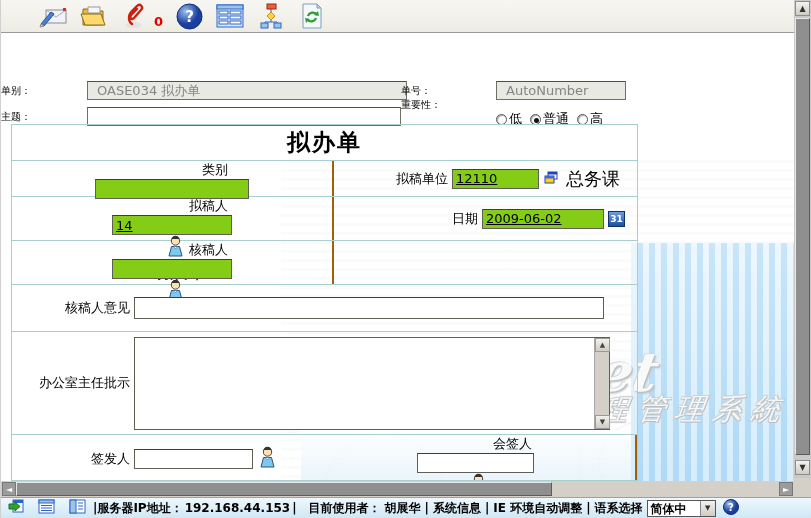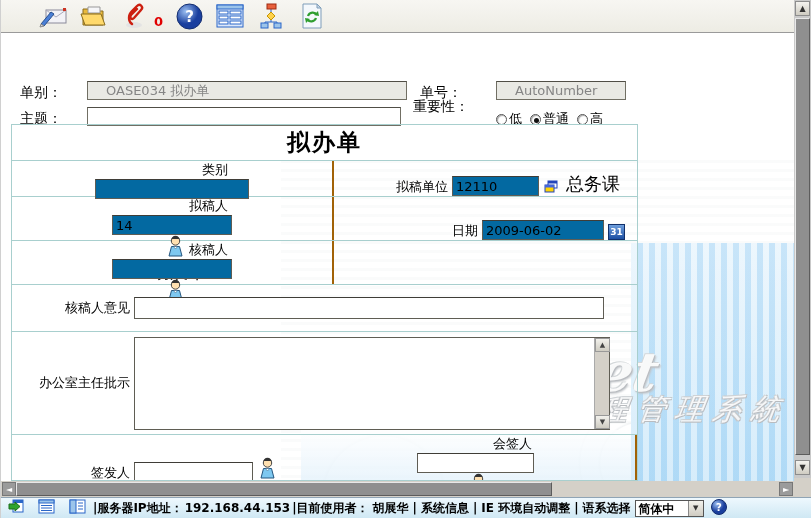--- a/index.html
+++ b/index.html
@@ -9,22 +9,22 @@
 
   
   #toolbar { position:absolute; top:0; left:0; width:794px; height:33px;
     background:linear-gradient(#f7f6f2,#edece4); border-bottom:1px solid #9a9a9a;
     display:flex; align-items:center; padding-left:36px; }
   .tbtn { width:32px; height:28px; display:flex; align-items:center; justify-content:center; margin-right:9px; cursor:pointer; }
   .attach-count { color:#e00000; font-weight:bold; font-size:13px; margin:10px 10px 0 -6px; }
 
   
   #headerform { position:absolute; top:34px; left:0; width:794px; height:90px; }
-  .hlabel { position:absolute; width:80px; text-align:center; font-size:14px; }
-  .hinput { position:absolute; height:19px; border:1px solid #716f64; border-top-color:#504e46; font-size:13px; padding:1px 18px; font-family:inherit; }
+  .hlabel { position:absolute; width:80px; text-align:left; font-size:10px; }
+  .hinput { position:absolute; height:19px; border:1px solid #716f64; border-top-color:#504e46; font-size:13px; padding:1px 9px; font-family:inherit; }
   .disabled-input { background:#e9e9e4; color:#858585; }
   .white-input { background:#fff; color:#000; }
   .radio-group { position:absolute; left:495px; top:76px; display:flex; align-items:center; gap:4px; font-size:13px; }
   .radio { display:inline-block; width:11px; height:11px; border:1px solid #555; border-radius:50%; background:#fff; position:relative; margin-right:2px; box-shadow:inset 1px 1px 1px #aaa; }
   .radio[data-checked="true"]::after { content:""; position:absolute; left:3px; top:3px; width:5px; height:5px; background:#111; border-radius:50%; }
   .radio-item { display:flex; align-items:center; margin-right:4px; }
 
   
   .bg-city { position:absolute; left:630px; top:243px; width:164px; height:254px;
     background:
@@ -43,24 +43,24 @@
   .wm-script { position:absolute; left:598px; top:340px; font-size:54px; font-style:italic; font-weight:bold;
     color:rgba(255,255,255,.9); font-family:"DejaVu Serif","Liberation Serif",serif;
     text-shadow:1px 1px 0 #b9bcc0,-1px -1px 0 #d4d8da,2px 2px 2px #c0c4c8; transform:skewX(-10deg); }
 
   
   #doc-table { position:absolute; left:10px; top:124px; width:627px; height:357px;
     border:1px solid #a8cfce; overflow:hidden; }
   .trow { display:flex; border-bottom:1px solid #a8cfce; align-items:stretch; }
   .tcell { display:flex; align-items:center; }
   .cell-left { width:322px; border-right:2px solid #a16207;flex-direction:column; }
-  .cell-right { flex:1;align-items:flex-end; }
+  .cell-right { flex:1; }
   .flabel { text-align:right; font-size:13px; padding-right:4px; flex:none; }
   .finput { height:20px; border:1px solid #5f5d54; border-top-color:#3f3d37; font-size:13px; padding:1px 3px; flex:none; font-family:inherit; }
-  .yellow { background:#0369a1; }
+  .yellow { background:#84cc16;text-decoration:underline; }
   .white { background:#fff; }
   #title-row { height:36px; display:flex; align-items:center; justify-content:center;
     border-bottom:1px solid #a8cfce; font-size:23px; font-weight:bold; letter-spacing:2px; }
   .person-icon { margin-left:6px; flex:none; cursor:pointer; }
   .name-text { margin-left:14px; font-size:18px; }
   .cal-icon { width:17px; height:16px; margin-left:4px; background:linear-gradient(#6f9fdd,#1c4fa3);
     border:1px solid #10306b; color:#fff; font-size:9px; font-weight:bold; display:flex; align-items:center; justify-content:center; cursor:pointer; }
   .org-icon { margin-left:5px; cursor:pointer; }
   .ta-wrap { position:relative; flex:none; width:476px; height:93px; border:1px solid #5f5d54; background:#fff; }
   .ta-wrap textarea { width:459px; height:91px; border:none; resize:none; font-family:inherit; font-size:13px; outline:none; }
@@ -341,21 +341,21 @@
         <rect x="1" y="1" width="6" height="13" fill="#9cc4ea" stroke="#2a66c8"></rect>
         <line x1="9" y1="4" x2="14" y2="4" stroke="#2a66c8"></line>
         <line x1="9" y1="7" x2="14" y2="7" stroke="#2a66c8"></line>
         <line x1="9" y1="10" x2="14" y2="10" stroke="#2a66c8"></line>
       </svg>
     </span>
     <span class="seg">|</span>
     <span class="seg">服务器IP地址：</span>
     <span class="seg" style="margin:0 2px">192.168.44.153</span>
     <span class="seg">|</span>
-    <span class="seg" style="margin-left:0">目前使用者：</span>
+    <span class="seg" style="margin-left:12px">目前使用者：</span>
     <span class="seg" style="margin:0 4px">胡展华</span>
     <span class="seg">|</span>
     <span class="seg" style="margin:0 4px">系统信息</span>
     <span class="seg">|</span>
     <span class="seg" style="margin:4px 4px">IE 环境自动调整</span>
     <span class="seg">|</span>
     <span class="seg" style="margin-left:4px">语系选择</span>
     <span class="lang-select">
       <span class="val">简体中文</span>
       <span class="drop">▼</span>

